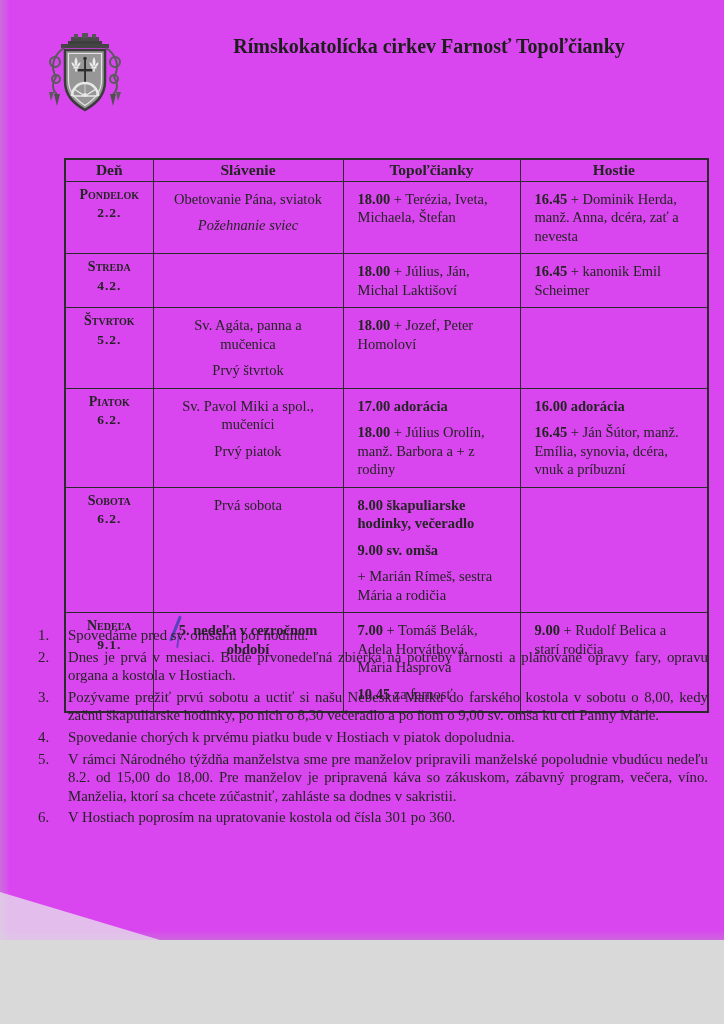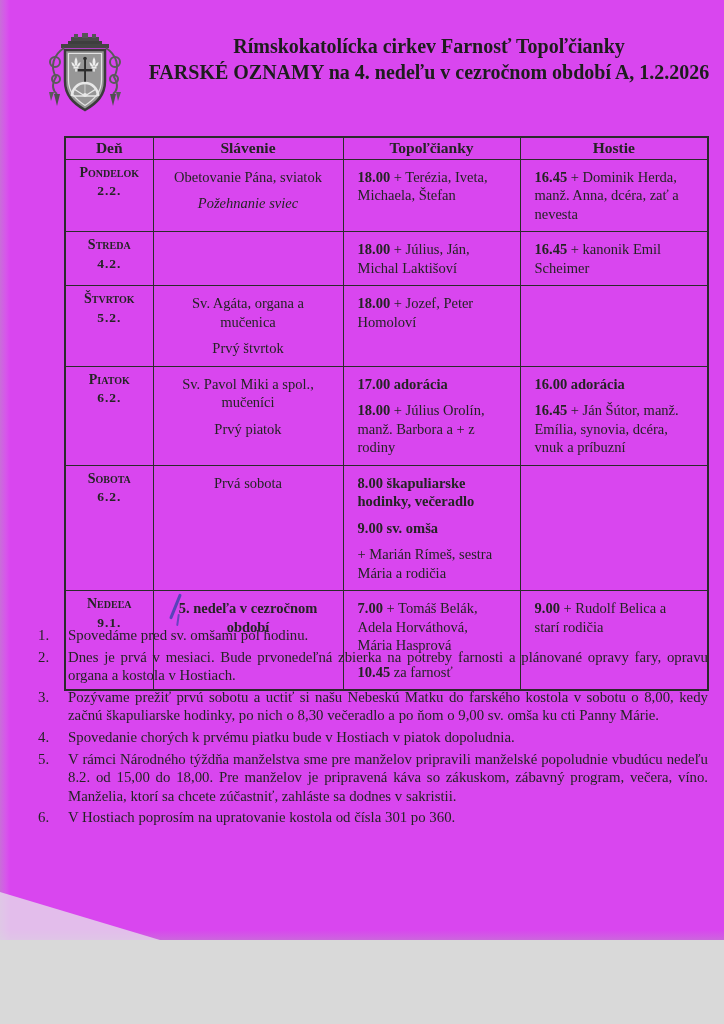--- a/index.html
+++ b/index.html
@@ -13,21 +13,21 @@
   .corner-shadow{position:absolute;left:0;bottom:0;width:160px;height:48px;background:#e6e6ea;
              clip-path:polygon(0 0,100% 100%,0 100%);opacity:.75;pointer-events:none;}
   .speck{position:absolute;left:529px;top:960px;width:4px;height:6px;background:#6f431f;
              border-radius:50%;transform:rotate(40deg);}
   
   .header{position:absolute;top:33px;left:142px;right:8px;text-align:center;}
   .title1{font-size:20px;font-weight:bold;line-height:26px;color:#1d1d1d;}
   .title2{font-size:20px;font-weight:bold;line-height:26px;color:#1d1d1d;}
   .coa{position:absolute;top:33px;left:44px;}
   
-  table.schedule{position:absolute;top:136px;left:64px;width:643px;border-collapse:collapse;
+  table.schedule{position:absolute;top:158px;left:64px;width:643px;border-collapse:collapse;
                  table-layout:fixed;border:2px solid #2b2b2b;}
   .schedule th,.schedule td{border:1px solid #2b2b2b;vertical-align:top;padding:0 6px;
                  font-size:14.5px;line-height:18.5px;color:#242424;}
   .schedule th{font-size:15.5px;padding:1px 4px;text-align:center;font-weight:bold;}
   td.day-cell{text-align:center;font-weight:bold;font-variant:small-caps;font-size:14px;padding-top:4px;}
   td.day-cell .day-date{letter-spacing:1px;font-size:13.5px;}
   td.celebration-cell{text-align:center;}
   .entry{margin:8px;}
   .entry .time{font-weight:bold;}
   .entry.bold{font-weight:bold;}
@@ -103,21 +103,20 @@
       <g stroke="#e8e8e8" fill="none">
         <path d="M28,63 A13,13 0 0 1 54,63" stroke-width="2.6"></path>
         <path d="M41,50.5 L41,63 M30,56 L41,63 M52,56 L41,63 M28.5,63 L53.5,63" stroke-width="1.4"></path>
         <circle cx="41" cy="62" r="2" fill="#e8e8e8" stroke="none"></circle>
       </g>
     </svg>
   </div>
 
   <div class="header">
     <div class="title1">Rímskokatolícka cirkev Farnosť Topoľčianky</div>
-    <div class="title2">FARSKÉ OZNAMY na 4. nedeľu v cezročnom období A, 1.2.2026</div>
   </div>
 
   <table class="schedule">
     <colgroup>
       <col style="width:88px">
         <col style="width:190px">
         <col style="width:177px">
         <col style="width:188px">
     </colgroup>
     <thead>
@@ -157,21 +156,21 @@
           <td class="schedule-cell">
             <div class="entry"><span class="time">16.45 </span>+ kanonik Emil Scheimer</div>
           </td>
         </tr>
         <tr>
           <td class="day-cell">
             <div class="day-name">Štvrtok</div>
             <div class="day-date">5.2.</div>
           </td>
           <td class="celebration-cell">
-            <div class="entry">Sv. Agáta, organa a mučenica</div>
+            <div class="entry">Sv. Agáta, panna a mučenica</div>
             <div class="entry">Prvý štvrtok</div>
           </td>
           <td class="schedule-cell">
             <div class="entry"><span class="time">18.00 </span>+ Jozef, Peter Homoloví</div>
           </td>
           <td class="schedule-cell"></td>
         </tr>
         <tr>
           <td class="day-cell">
             <div class="day-name">Piatok</div>

